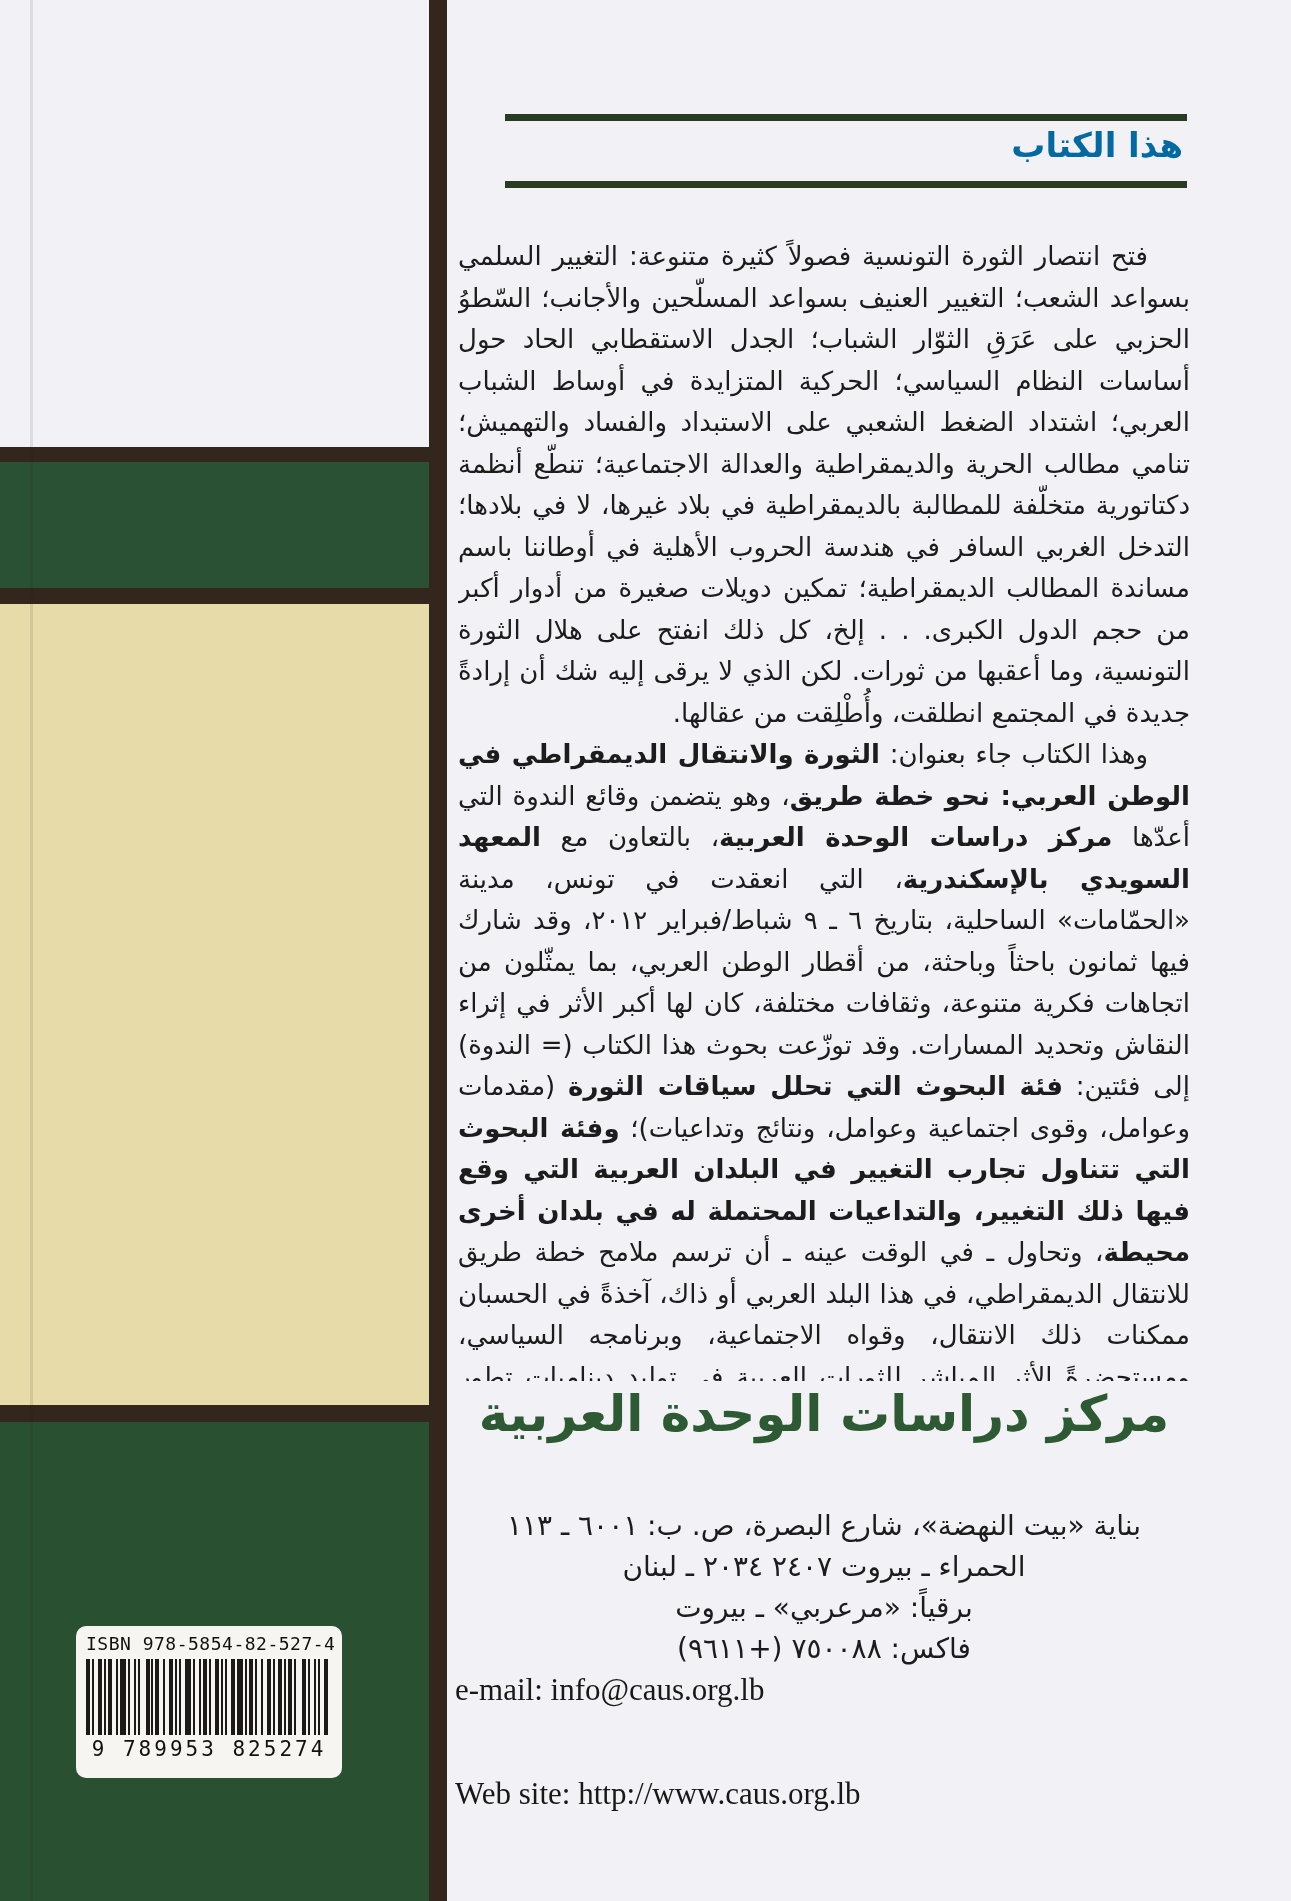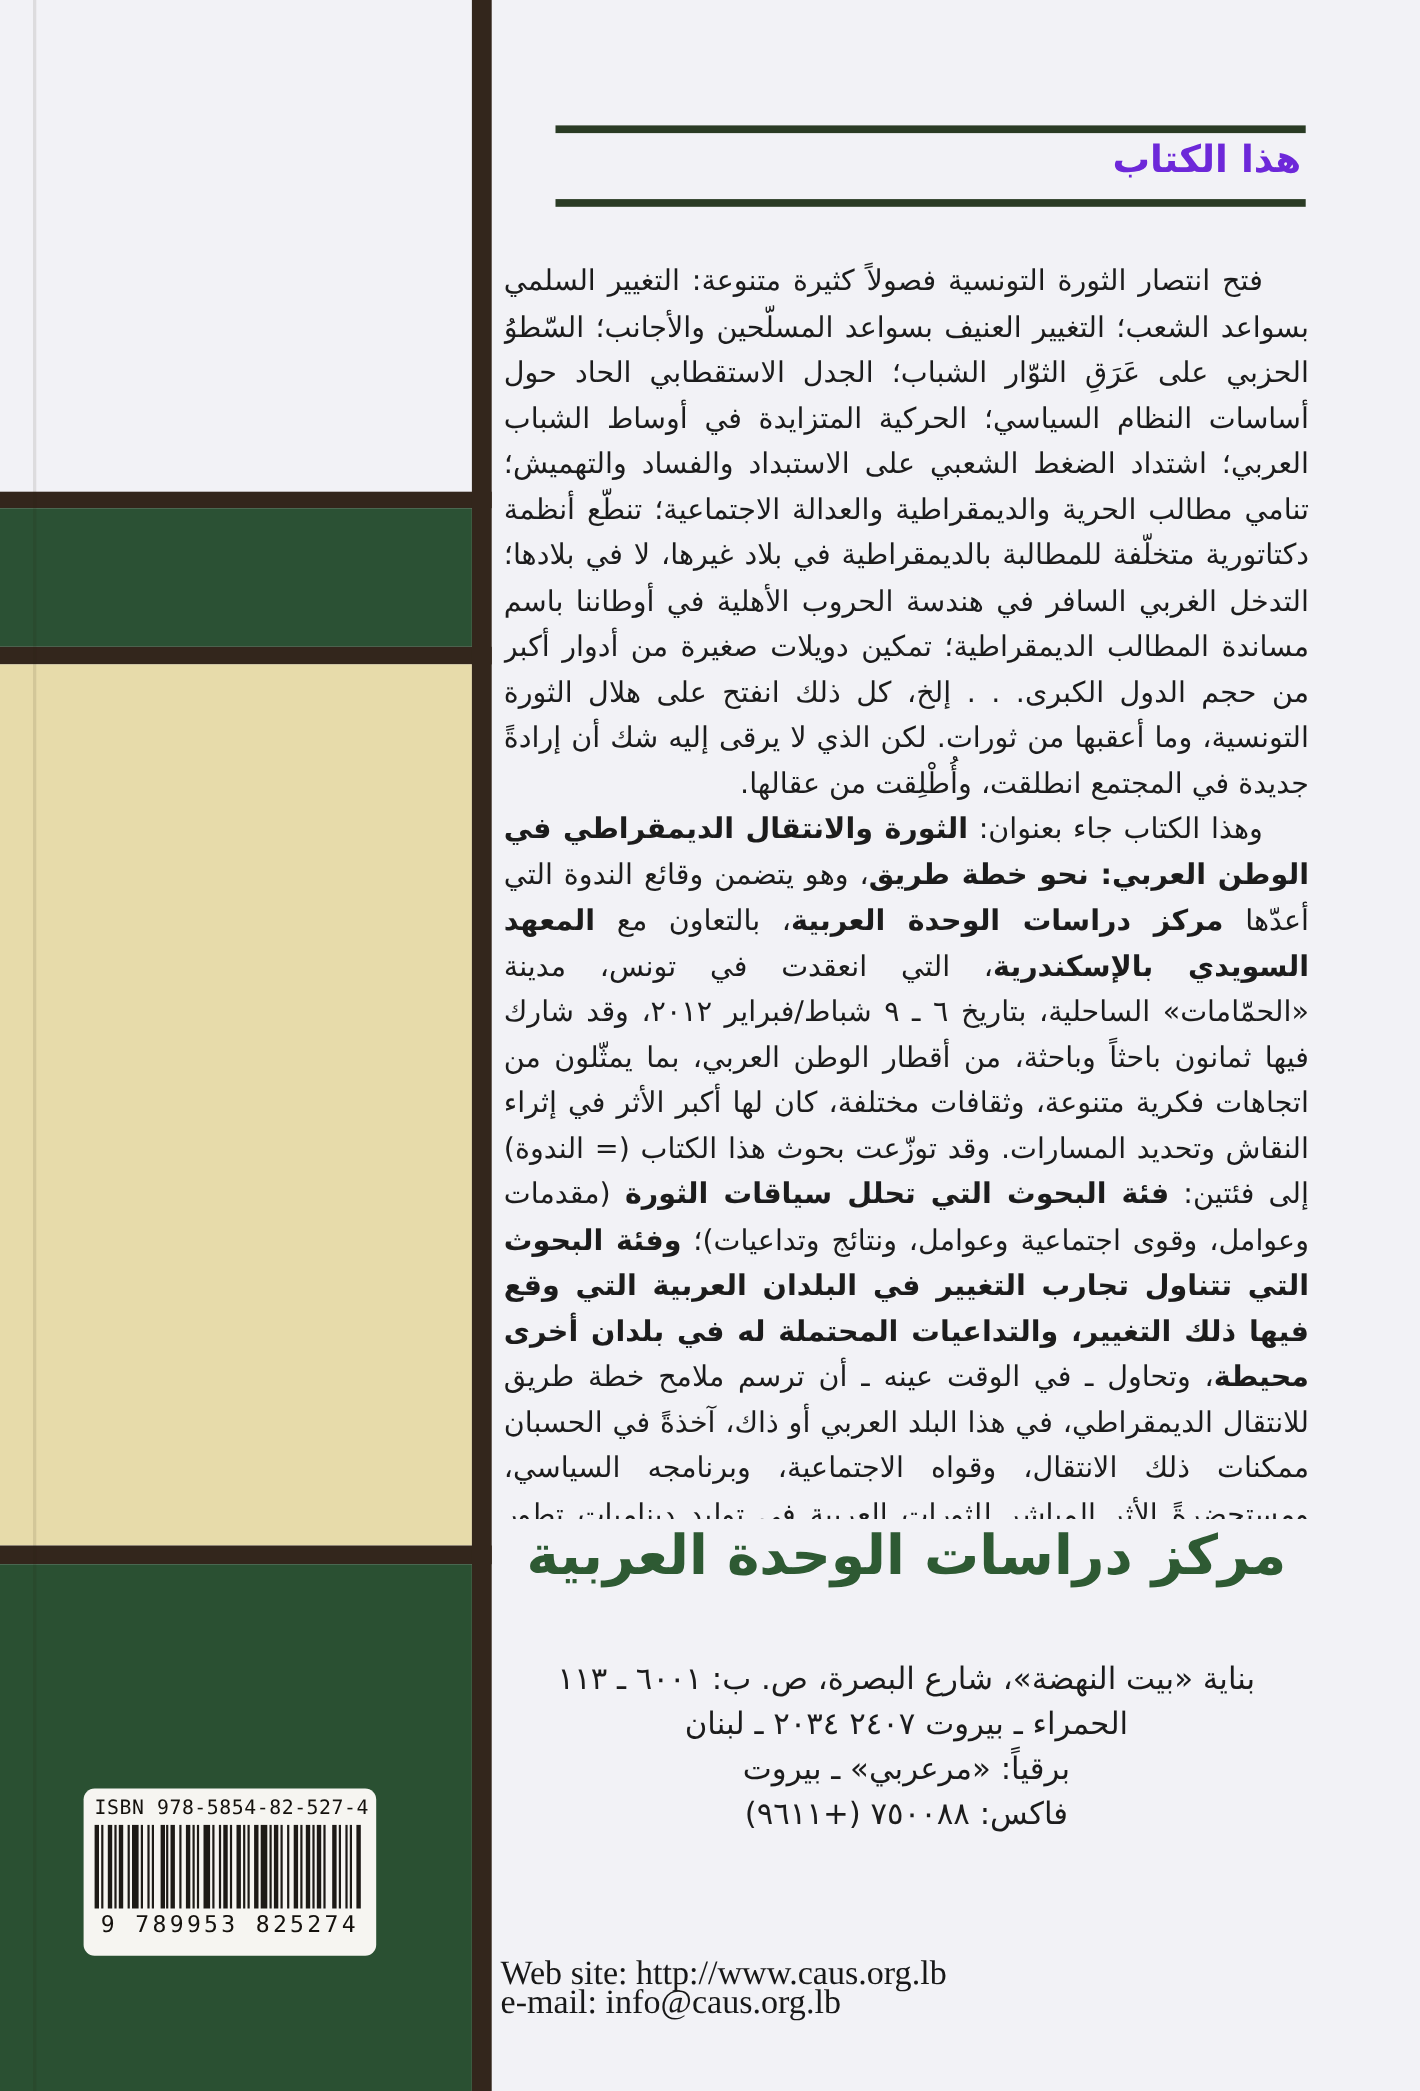--- a/index.html
+++ b/index.html
@@ -41,33 +41,33 @@
   .bars span{display:block;height:100%;}
   .bars .bar{background:#1d1a16;}
   .bars .space{background:transparent;}
   .barcode-digits{font-family:"DejaVu Sans Mono",monospace;font-size:21px;letter-spacing:3px;
     color:#14110d;text-align:center;margin-top:2px;white-space:nowrap;}
   
   .rule{position:absolute;left:505px;width:682px;height:7px;background:var(--rule);}
   .rule-top{top:114px;}
   .rule-bottom{top:181px;}
   .section-title{position:absolute;right:108px;top:125px;direction:rtl;
-    font-size:34px;font-weight:bold;color:#6d28d9;}
+    font-size:34px;font-weight:bold;color:#0369a1;}
   .synopsis{position:absolute;left:458px;top:236px;width:732px;height:1145px;overflow:hidden;
     direction:rtl;text-align:justify;font-size:26px;line-height:41.5px;color:var(--ink);}
   .synopsis p{margin:0;text-indent:42px;}
   .synopsis .b{font-weight:bold;}
   .publisher{position:absolute;left:458px;top:1385px;width:732px;direction:rtl;text-align:center;
     font-size:50px;font-weight:bold;color:var(--publisher-green);white-space:nowrap;}
   .address{position:absolute;left:458px;top:1505px;width:732px;direction:rtl;text-align:center;
     font-size:28px;line-height:41px;color:var(--ink);}
   .addr-line{white-space:nowrap;}
   .latin-line{position:absolute;left:455px;font-family:"Liberation Serif",serif;
     font-size:31px;color:#181818;white-space:nowrap;}
-  .email-line{top:1802px;}
+  .email-line{top:1672px;}
   .web-line{top:1776px;}
 </style>
 </head>
 <body>
 
 <div class="cover">
 
   <div class="hline hline-1"></div>
   <div class="green-band"></div>
   <div class="hline hline-2"></div>

